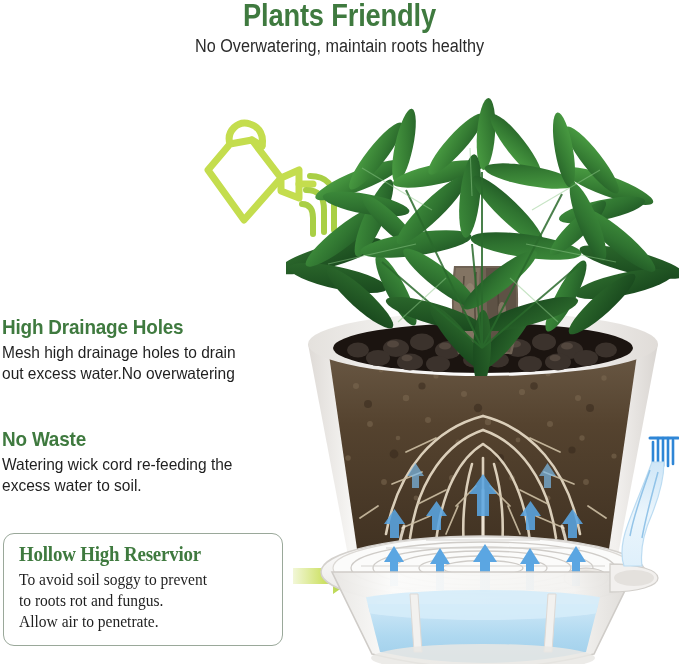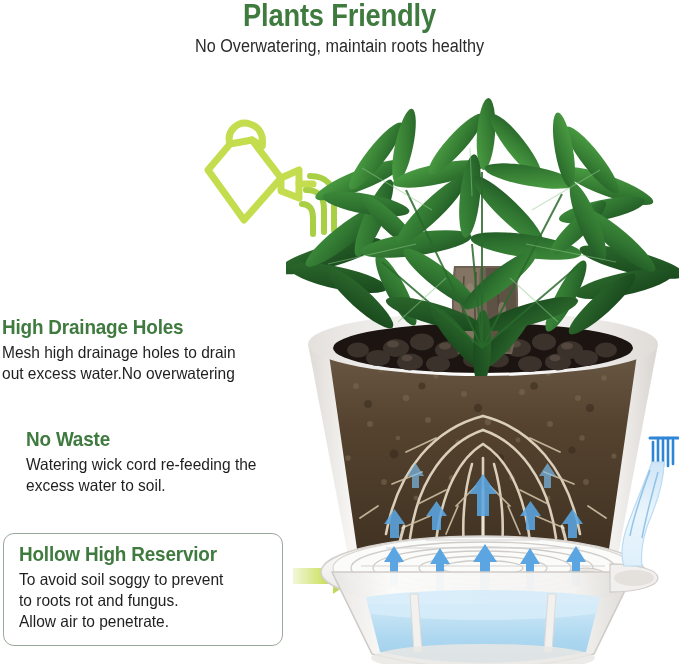--- a/index.html
+++ b/index.html
@@ -19,35 +19,36 @@
   }
   .subtitle{
     position:absolute;left:0;top:36px;width:679px;text-align:center;
     font-size:18px;color:#2b2b2b;font-weight:400;
     transform:scaleX(.9);transform-origin:center top;
   }
 
   
   .feat{position:absolute;left:2px;}
   .feat.f1{top:316px;}
-  .feat.f2{top:428px;margin-left:24px;}
+  .feat.f2{top:428px;}
   .feat-h{
     font-weight:700;font-size:21px;color:#3f7a3f;
     letter-spacing:-0.2px;margin:0 0 4px 0;line-height:1.05;
     transform:scaleX(.9);transform-origin:left top;white-space:nowrap;
   }
   .feat-b{
     font-size:16.5px;color:#1f1f1f;line-height:1.28;margin:0;
     transform:scaleX(.94);transform-origin:left top;white-space:nowrap;
   }
 
   .reservoir-box{
     position:absolute;left:3px;top:533px;width:280px;height:113px;
     border:1.3px solid #9aa89a;border-radius:11px;background:#fff;
     box-sizing:border-box;
+    font-family:Liberation Serif, serif;
   }
   .reservoir-box .inner{position:absolute;left:15px;top:9px;}
 
   
   .can-icon{position:absolute;left:186px;top:108px;width:155px;height:130px;}
 
   
   .green-arrow{position:absolute;left:293px;top:556px;width:68px;height:40px;}
 
   

